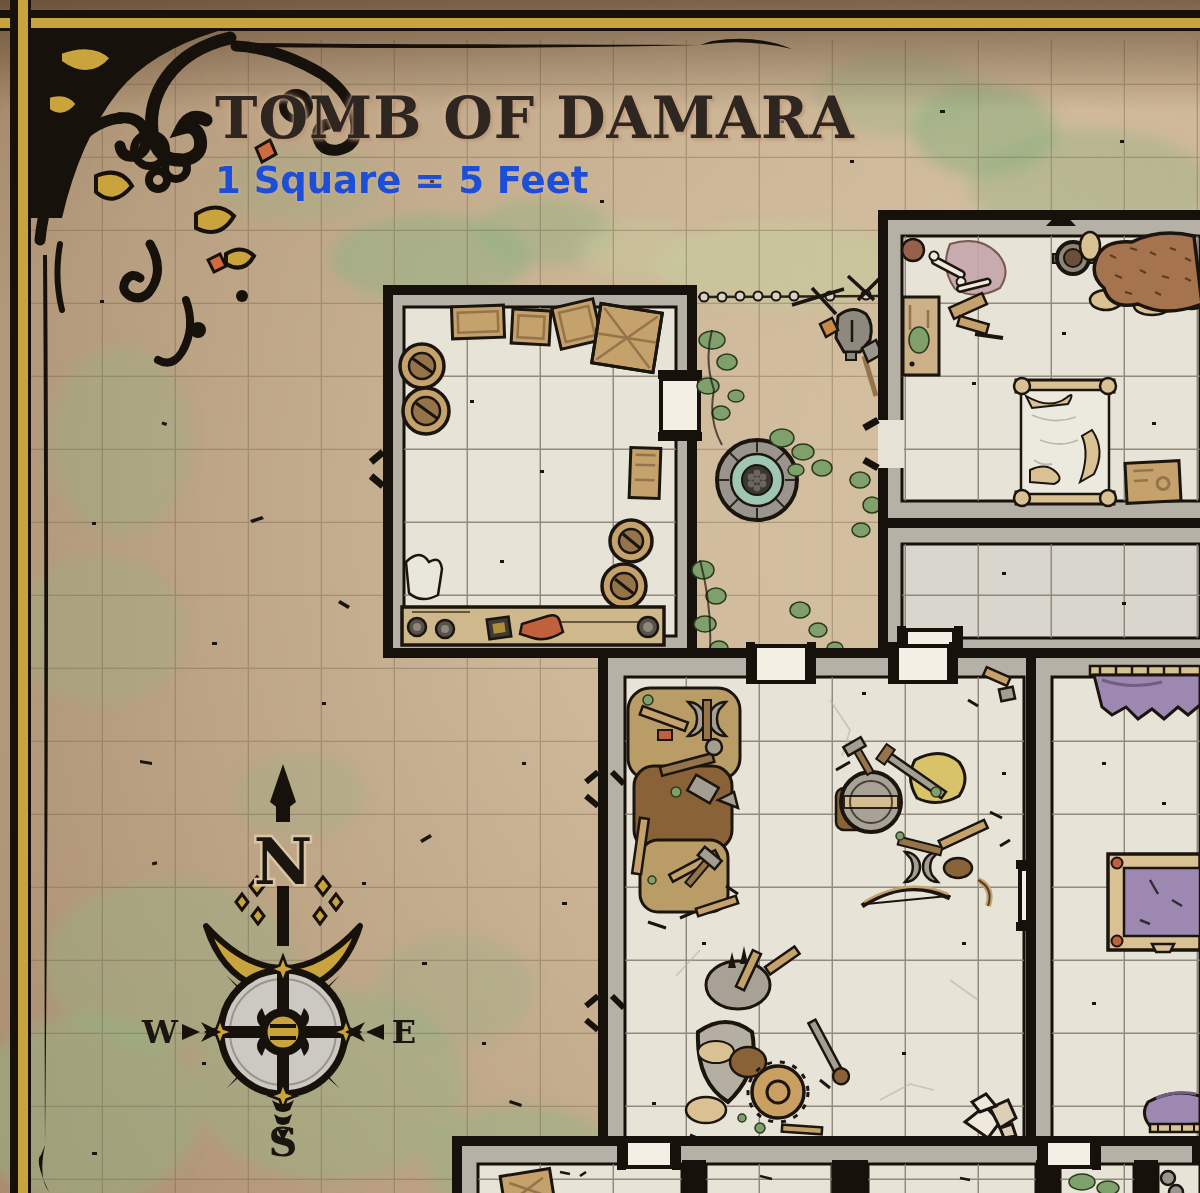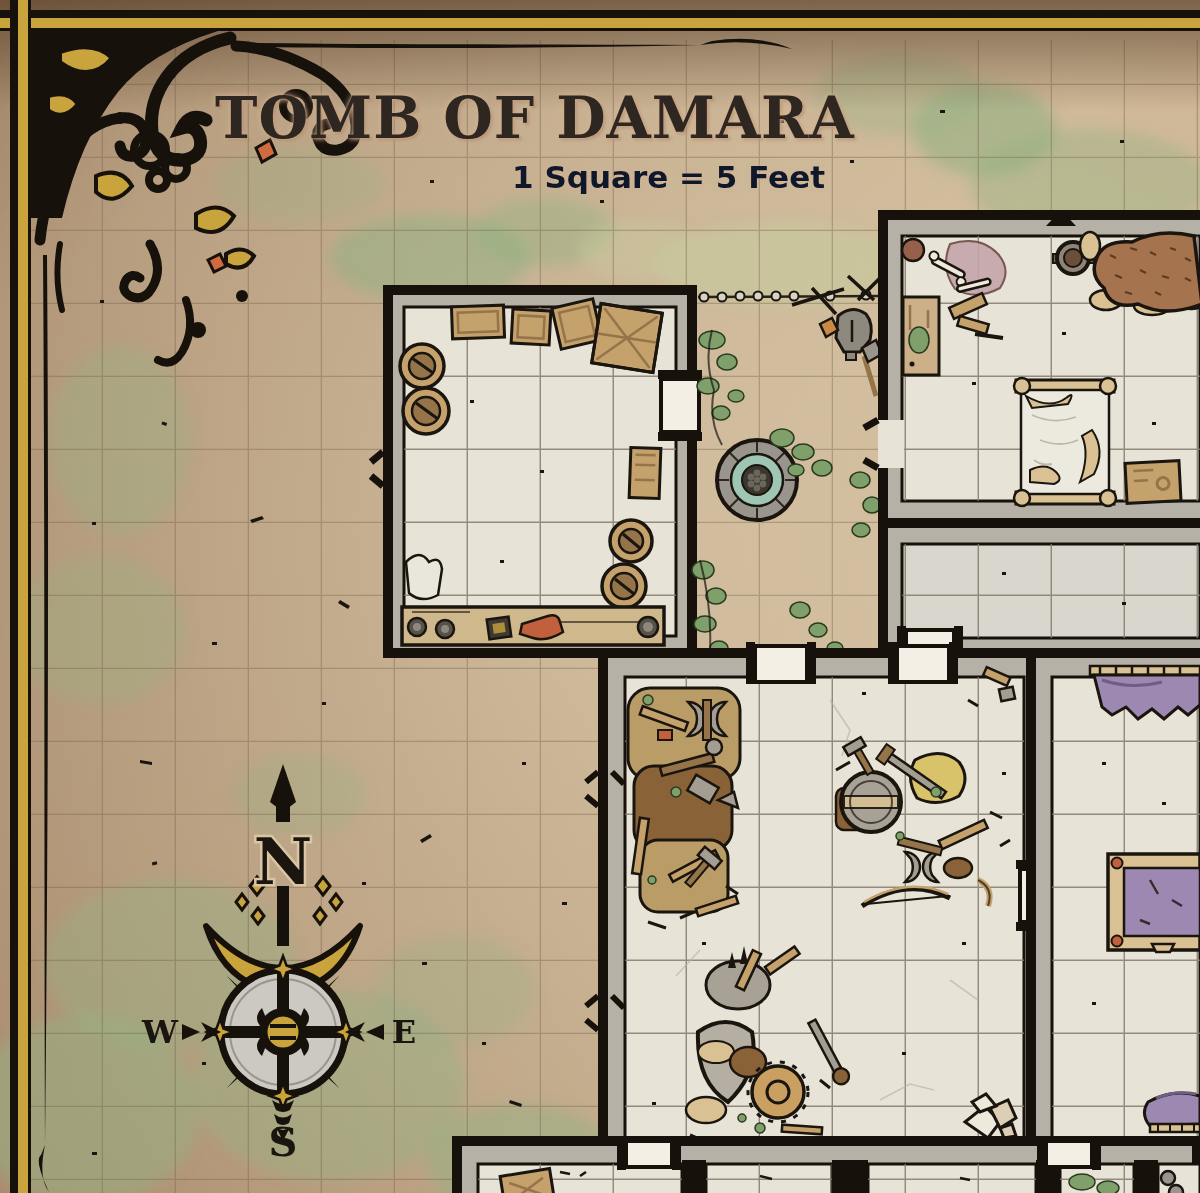--- a/index.html
+++ b/index.html
@@ -22,26 +22,26 @@
   .crate-line{fill:none;stroke:var(--wood_dark);stroke-width:2.5;}
   .barrelO{fill:var(--wood);stroke:var(--ink);stroke-width:3.5;}
   .barrelI{fill:var(--wood_dark);stroke:var(--ink);stroke-width:2.5;}
   .plank{fill:var(--wood);stroke:var(--ink);stroke-width:2.5;}
   .plank2{fill:var(--wood_dark);stroke:var(--ink);stroke-width:2.5;}
   .metal{fill:#a49e92;stroke:var(--ink);stroke-width:2.5;}
   .vine{fill:#7fa06b;stroke:#2a3a20;stroke-width:1.5;}
   .speck{fill:var(--ink);}
   .ink{stroke:var(--ink);fill:none;}
   .compass-letter{font-family:"DejaVu Serif","Liberation Serif",serif;font-weight:bold;fill:var(--ink);text-anchor:middle;}
-  .title-block{position:absolute;left:215px;top:84px;width:610px;text-align:right;pointer-events:none;}
+  .title-block{position:absolute;left:215px;top:84px;width:610px;text-align:left;pointer-events:none;}
   .map-title{margin:0;font-family:"DejaVu Serif","Liberation Serif",serif;font-weight:700;
     font-size:57px;letter-spacing:1px;color:#2e2620;text-transform:uppercase;white-space:nowrap;
     text-shadow:0 0 2px #caa584,0 0 6px #d6b294,2px 2px 3px rgba(150,110,80,.55);}
   .map-scale{margin:8px 0 0 0;font-family:"DejaVu Sans","Liberation Sans",sans-serif;font-weight:700;
-    font-size:31px;color:#0f172a;text-shadow:0 0 4px rgba(214,178,148,.8);}
+    font-size:37px;color:#1d4ed8;text-shadow:0 0 4px rgba(214,178,148,.8);}
 </style>
 </head>
 <body>
 
 <div class="stage">
 <svg width="1200" height="1193" viewBox="0 0 1200 1193">
   <defs>
     <radialGradient id="parchGrad" cx="0.46" cy="0.44" r="0.85">
       <stop offset="0" stop-color="#e6d6b6"></stop>
           <stop offset="0.55" stop-color="#d7c4a3"></stop>

